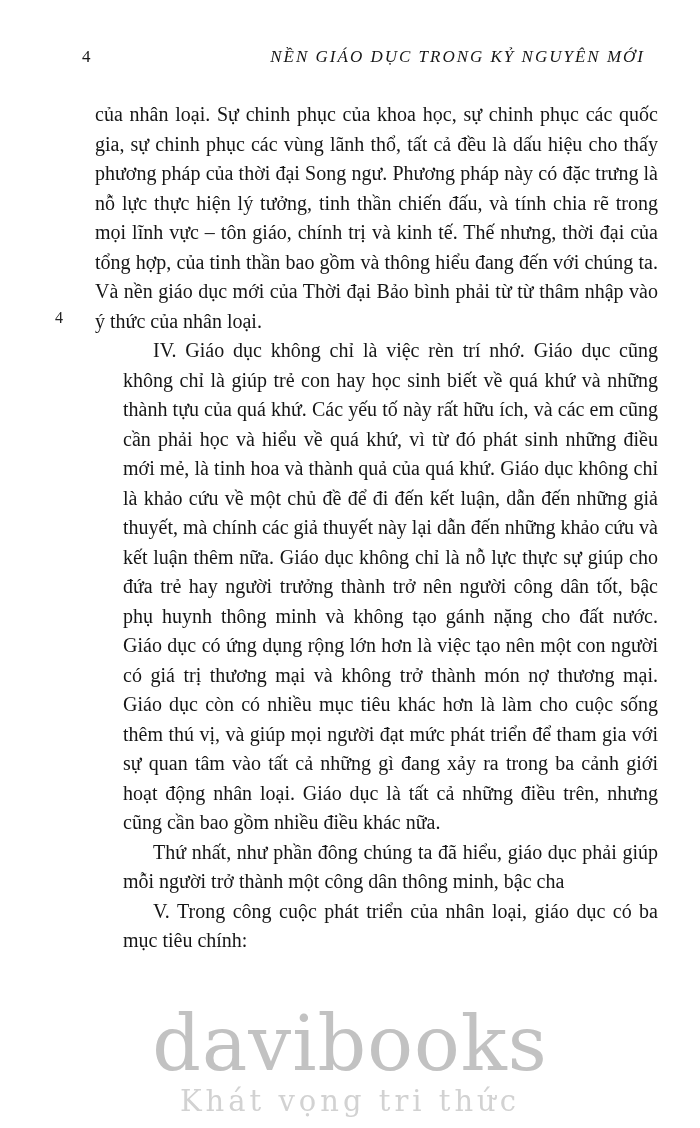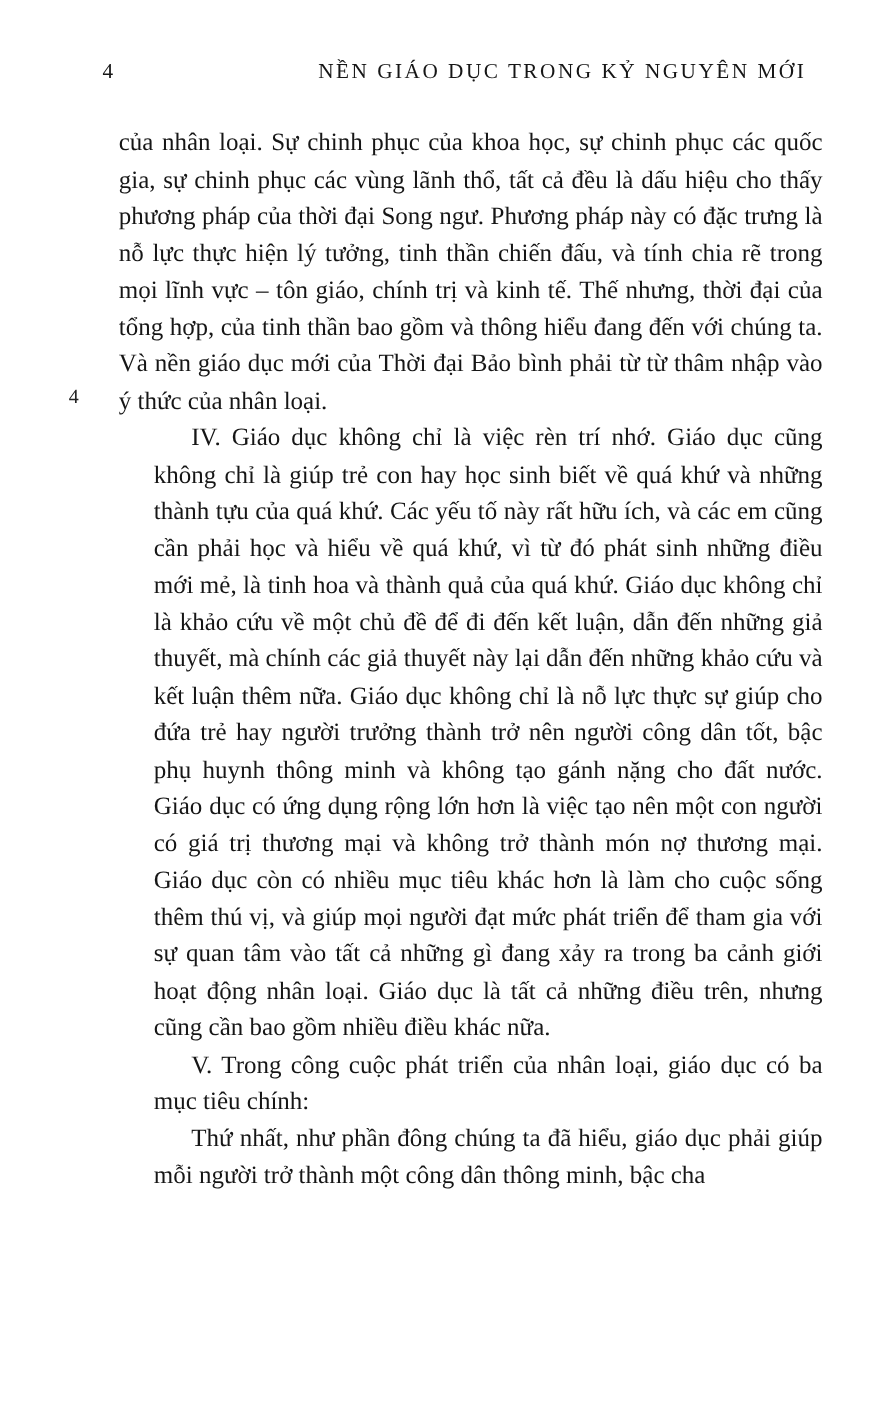--- a/index.html
+++ b/index.html
@@ -25,20 +25,21 @@
     align-items: baseline;
     font-size: 17px;
   }
   .page-number {
     flex: 0 0 auto;
   }
   .running-title {
     margin-left: auto;
     letter-spacing: 2px;
     white-space: nowrap;
+    font-style: italic;
   }
   .margin-note {
     position: absolute;
     left: 55px;
     top: 309px;
     font-size: 16px;
     color: #222222;
   }
   .page-body {
     position: absolute;
@@ -89,18 +90,22 @@
   <header class="page-header">
     <span class="page-number">4</span>
     <span class="running-title">NỀN GIÁO DỤC TRONG KỶ NGUYÊN MỚI</span>
   </header>
 
   <aside class="margin-note">4</aside>
 
   <main class="page-body">
     <p class="noindent">của nhân loại. Sự chinh phục của khoa học, sự chinh phục các quốc gia, sự chinh phục các vùng lãnh thổ, tất cả đều là dấu hiệu cho thấy phương pháp của thời đại Song ngư. Phương pháp này có đặc trưng là nỗ lực thực hiện lý tưởng, tinh thần chiến đấu, và tính chia rẽ trong mọi lĩnh vực – tôn giáo, chính trị và kinh tế. Thế nhưng, thời đại của tổng hợp, của tinh thần bao gồm và thông hiểu đang đến với chúng ta. Và nền giáo dục mới của Thời đại Bảo bình phải từ từ thâm nhập vào ý thức của nhân loại.</p>
     <p class="indent">IV.  Giáo dục không chỉ là việc rèn trí nhớ. Giáo dục cũng không chỉ là giúp trẻ con hay học sinh biết về quá khứ và những thành tựu của quá khứ. Các yếu tố này rất hữu ích, và các em cũng cần phải học và hiểu về quá khứ, vì từ đó phát sinh những điều mới mẻ, là tinh hoa và thành quả của quá khứ. Giáo dục không chỉ là khảo cứu về một chủ đề để đi đến kết luận, dẫn đến những giả thuyết, mà chính các giả thuyết này lại dẫn đến những khảo cứu và kết luận thêm nữa. Giáo dục không chỉ là nỗ lực thực sự giúp cho đứa trẻ hay người trưởng thành trở nên người công dân tốt, bậc phụ huynh thông minh và không tạo gánh nặng cho đất nước. Giáo dục có ứng dụng rộng lớn hơn là việc tạo nên một con người có giá trị thương mại và không trở thành món nợ thương mại. Giáo dục còn có nhiều mục tiêu khác hơn là làm cho cuộc sống thêm thú vị, và giúp mọi người đạt mức phát triển để tham gia với sự quan tâm vào tất cả những gì đang xảy ra trong ba cảnh giới hoạt động nhân loại. Giáo dục là tất cả những điều trên, nhưng cũng cần bao gồm nhiều điều khác nữa.</p>
+    <p class="indent">Thứ nhất, như phần đông chúng ta đã hiểu, giáo dục phải giúp mỗi người trở thành một công dân thông minh, bậc cha</p>
     <p class="indent">V.  Trong công cuộc phát triển của nhân loại, giáo dục có ba mục tiêu chính:</p>
-    <p class="indent">Thứ nhất, như phần đông chúng ta đã hiểu, giáo dục phải giúp mỗi người trở thành một công dân thông minh, bậc cha</p>
   </main>
 
+  <div class="watermark">
+    <div class="watermark-logo">davibooks</div>
+    <div class="watermark-tagline">Khát vọng tri thức</div>
+  </div>
 
 </div>
 
 </body></html>

